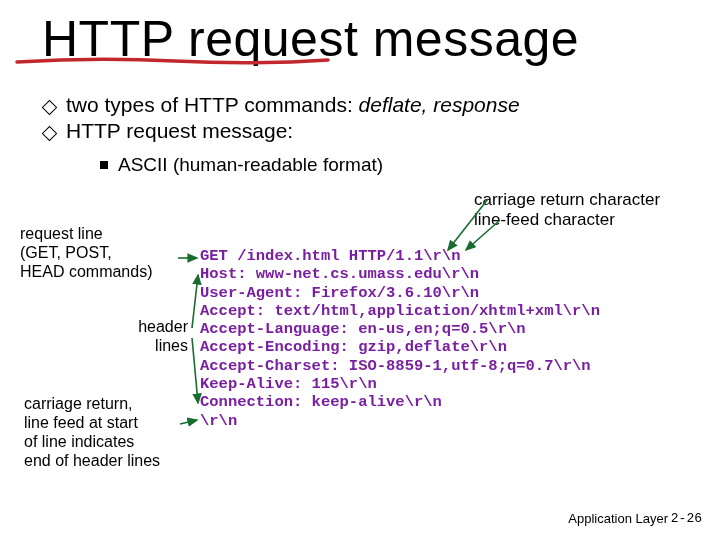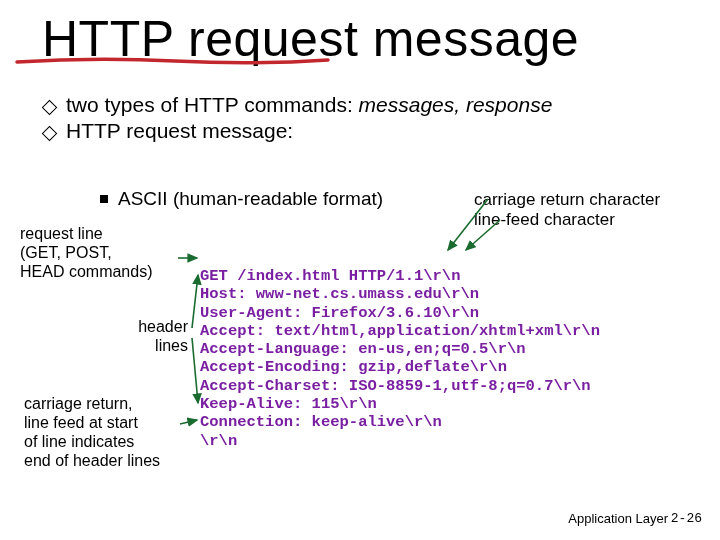--- a/index.html
+++ b/index.html
@@ -49,21 +49,20 @@
     border: 1.5px solid #000;
     transform: rotate(45deg);
     left: 0; top: 0;
   }
   .italic { font-style: italic; }
   .sub-bullet {
     position: absolute;
     left: 100px;
     top: 154px;
     font-size: 19px;
-    margin-top: 34px;
   }
   .sq {
     display: inline-block;
     width: 8px; height: 8px;
     background: #000;
     margin-right: 10px;
     position: relative;
     top: -2px;
   }
   .ann {
@@ -78,21 +77,20 @@
   .code {
     position: absolute;
     left: 200px;
     top: 247px;
     font-family: "Courier New", Courier, monospace;
     font-size: 15.5px;
     font-weight: bold;
     color: #7a1fa2;
     white-space: pre;
     line-height: 1.18;
-    margin-top: 20px;
   }
   .footer-label {
     position: absolute;
     right: 52px;
     bottom: 14px;
     font-size: 13px;
   }
   .footer-num {
     position: absolute;
     right: 18px;
@@ -113,21 +111,21 @@
 <div class="title">HTTP request message</div>
 
 <svg class="title-underline" viewBox="0 0 315 12" preserveAspectRatio="none">
   <path d="M2 6 Q 80 1 160 5 T 313 4" stroke="#c2272d" stroke-width="3.5" fill="none" stroke-linecap="round"></path>
 </svg>
 
 <div class="bullets">
   <div class="b-row">
     <span class="diamond"></span>
     <span>
-      <span>two types of HTTP commands: </span><span class="italic">messages, response</span>
+      <span>two types of HTTP commands: </span><span class="italic">deflate, response</span>
     </span>
   </div>
   <div class="b-row">
     <span class="diamond"></span>
     <span>HTTP request message:</span>
   </div>
 </div>
 
 <div class="sub-bullet">
   <span class="sq"></span><span>ASCII (human-readable format)</span>

